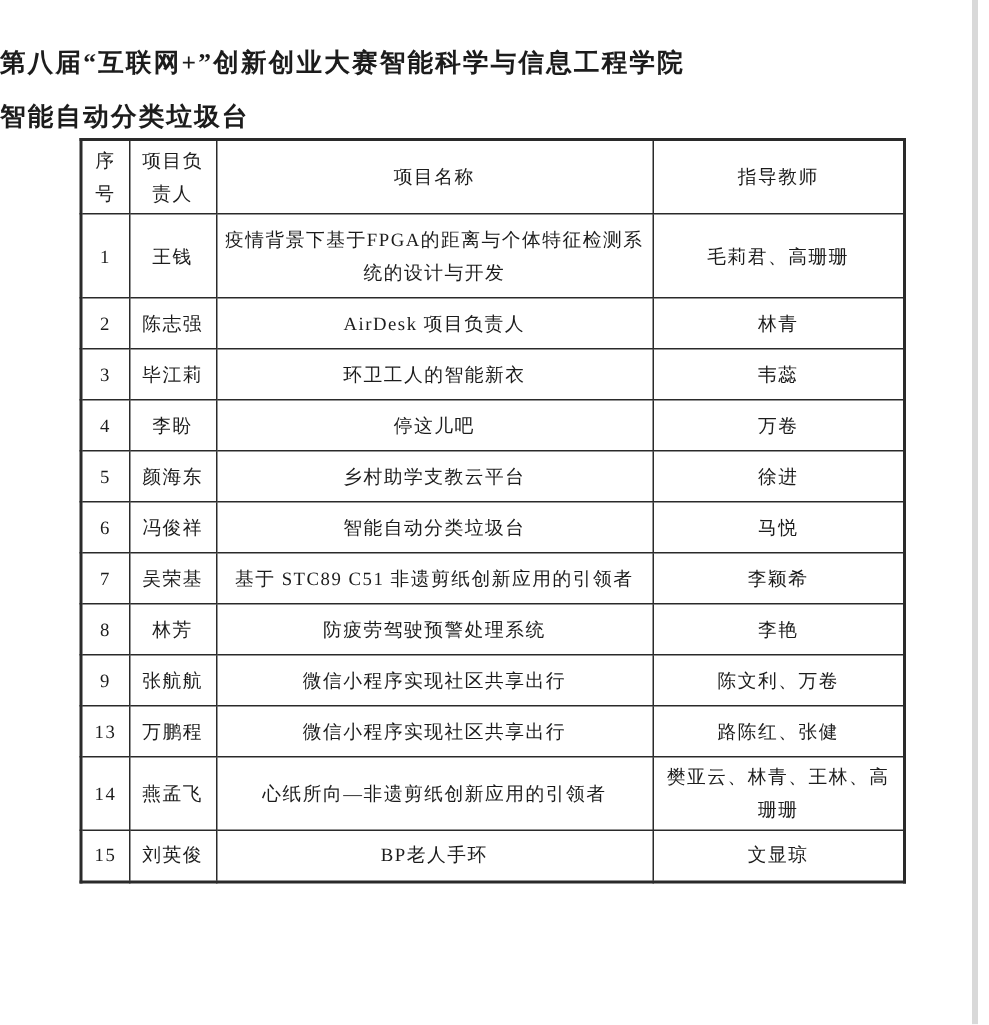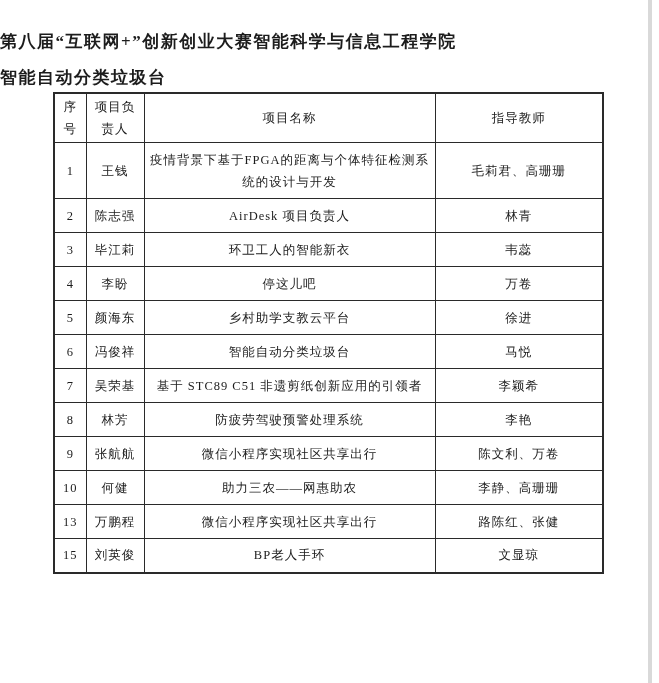--- a/index.html
+++ b/index.html
@@ -142,30 +142,30 @@
           <td>防疲劳驾驶预警处理系统</td>
           <td>李艳</td>
         </tr>
         <tr class="data-row">
           <td>9</td>
           <td>张航航</td>
           <td>微信小程序实现社区共享出行</td>
           <td>陈文利、万卷</td>
         </tr>
         <tr class="data-row">
-          <td>10</td>
-          <td>何健</td>
-          <td>助力三农——网惠助农</td>
-          <td>李静、高珊珊</td>
-        </tr>
-        <tr class="data-row">
           <td>13</td>
           <td>万鹏程</td>
           <td>微信小程序实现社区共享出行</td>
           <td>路陈红、张健</td>
+        </tr>
+        <tr class="data-row">
+          <td>14</td>
+          <td>燕孟飞</td>
+          <td>心纸所向—非遗剪纸创新应用的引领者</td>
+          <td>樊亚云、林青、王林、高珊珊</td>
         </tr>
         <tr class="data-row">
           <td>15</td>
           <td>刘英俊</td>
           <td>BP老人手环</td>
           <td>文显琼</td>
         </tr>
       </tbody>
   </table>
 

